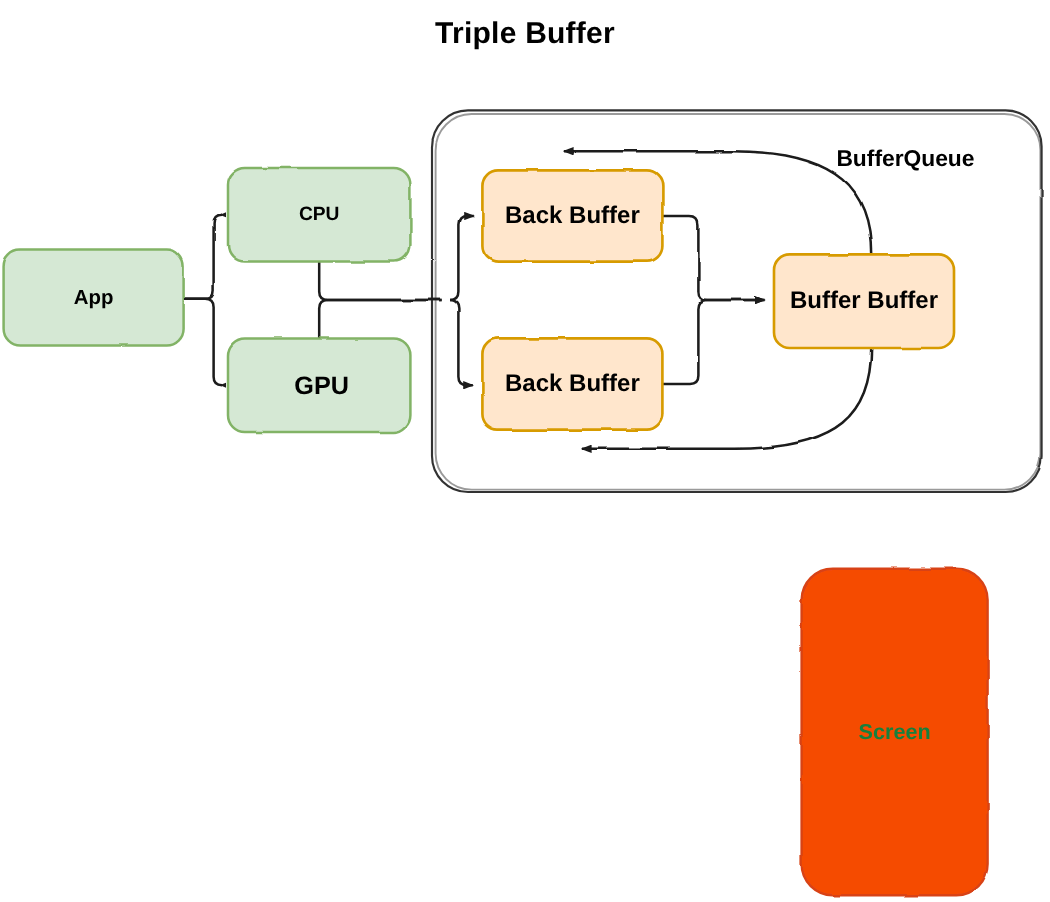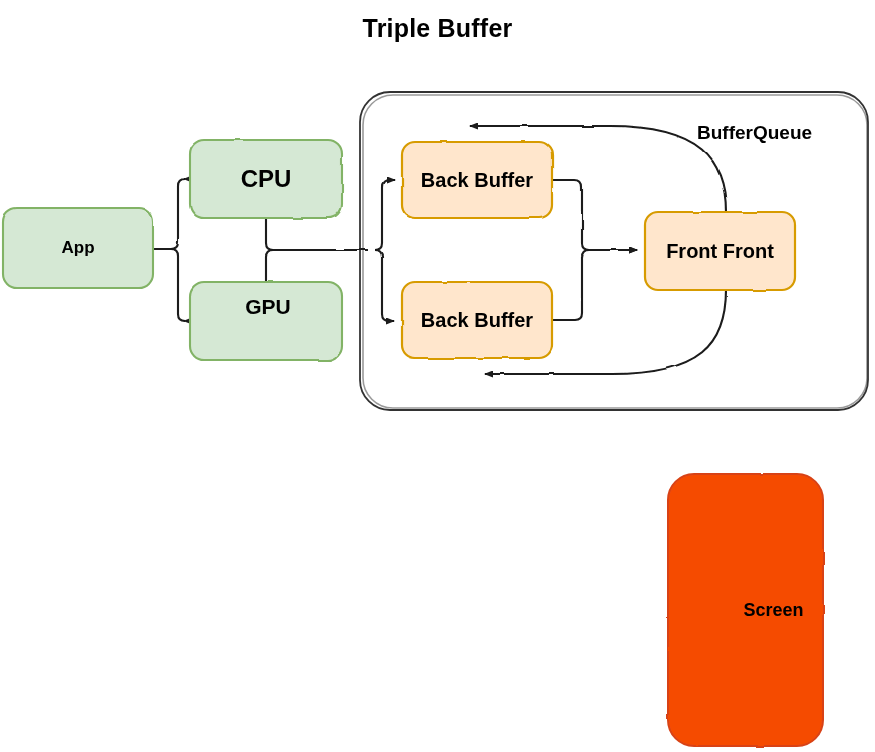--- a/index.html
+++ b/index.html
@@ -50,23 +50,22 @@
     letter-spacing: 0.2px;
   }
   .group-label {
     position: absolute;
     font-size: 19px;
     font-weight: bold;
     color: #000000;
     margin-top: 12px;
   }
   .screen-label {
-    color: #000000;
+    color: #15803d;
     font-size: 18px;
-    margin-left: 28px;
   }
 </style>
 </head>
 <body>
 
 <div id="diagram-root">
 
   <div class="title-text">Triple Buffer</div>
 
   <svg class="layer" viewBox="0 0 875 752">
@@ -149,22 +148,22 @@
     <g>
       <rect x="648" y="215" width="144" height="72" rx="13" ry="13" fill="#ffe6cc" stroke="#e8c06a" stroke-width="1.4" filter="url(#rough)"></rect>
       <rect x="645" y="212" width="150" height="78" rx="13" ry="13" fill="#ffe6cc" stroke="#d79b00" stroke-width="2.2" filter="url(#rough)"></rect>
     </g>
     <g>
       <rect x="668" y="474" width="155" height="272" rx="26" ry="26" fill="#f54c06" stroke="#d84315" stroke-width="2" filter="url(#rough)"></rect>
     </g>
   </svg>
 
   <div class="node-label" style="left:3px; top:208px; width:150px; height:80px; font-size:17px;">App</div>
-  <div class="node-label" style="left:190px; top:140px; width:152px; height:78px; font-size:24px;">CPU</div>
-  <div class="node-label" style="left:190px; top:268px; width:156px; height:78px; font-size:21px;">GPU</div>
+  <div class="node-label" style="left:190px; top:140px; width:152px; height:78px; font-size:16px;">CPU</div>
+  <div class="node-label" style="left:190px; top:283px; width:156px; height:78px; font-size:21px;">GPU</div>
   <div class="node-label" style="left:402px; top:142px; width:150px; height:76px; font-size:20px;">Back Buffer</div>
   <div class="node-label" style="left:402px; top:282px; width:150px; height:76px; font-size:20px;">Back Buffer</div>
-  <div class="node-label" style="left:645px; top:212px; width:150px; height:78px; font-size:20px;">Front Front</div>
+  <div class="node-label" style="left:645px; top:212px; width:150px; height:78px; font-size:20px;">Buffer Buffer</div>
   <div class="node-label screen-label" style="left:668px; top:474px; width:155px; height:272px;">Screen</div>
 
   <div class="group-label" style="left:697px; top:110px;">BufferQueue</div>
 
 </div>
 
 </body></html>

